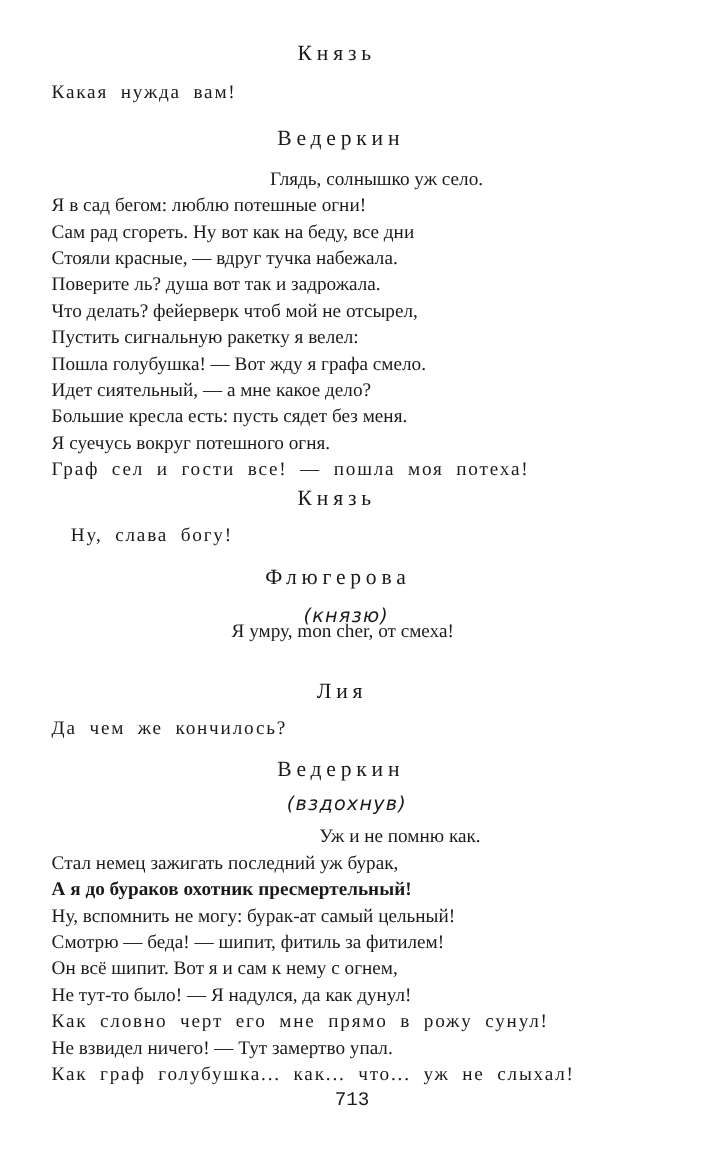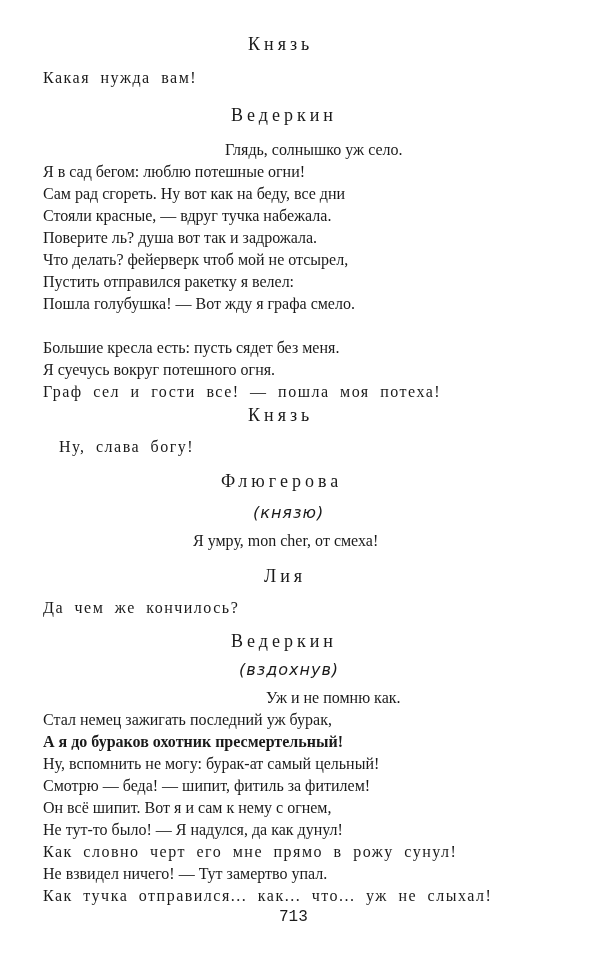--- a/index.html
+++ b/index.html
@@ -26,42 +26,43 @@
   <div class="ln speaker" style="left:248px; top:33px;">Князь</div>
   <div class="ln spaced" style="left:43px; top:67px;">Какая нужда вам!</div>
   <div class="ln speaker" style="left:231px; top:104px;">Ведеркин</div>
 
   <div class="ln" style="left:225px; top:139px;">Глядь, солнышко уж село.</div>
   <div class="ln" style="left:43px; top:161px;">Я в сад бегом: люблю потешные огни!</div>
   <div class="ln" style="left:43px; top:183px;">Сам рад сгореть. Ну вот как на беду, все дни</div>
   <div class="ln" style="left:43px; top:205px;">Стояли красные, — вдруг тучка набежала.</div>
   <div class="ln" style="left:43px; top:227px;">Поверите ль? душа вот так и задрожала.</div>
   <div class="ln" style="left:43px; top:249px;">Что делать? фейерверк чтоб мой не отсырел,</div>
-  <div class="ln" style="left:43px; top:271px;">Пустить отправился ракетку я велел:</div>
+  <div class="ln" style="left:43px; top:271px;">Пустить сигнальную ракетку я велел:</div>
   <div class="ln" style="left:43px; top:293px;">Пошла голубушка! — Вот жду я графа смело.</div>
+  <div class="ln" style="left:43px; top:315px;">Идет сиятельный, — а мне какое дело?</div>
   <div class="ln" style="left:43px; top:337px;">Большие кресла есть: пусть сядет без меня.</div>
   <div class="ln" style="left:43px; top:359px;">Я суечусь вокруг потешного огня.</div>
   <div class="ln spaced" style="left:43px; top:381px;">Граф сел и гости все! — пошла моя потеха!</div>
 
   <div class="ln speaker" style="left:248px; top:404px;">Князь</div>
   <div class="ln spaced" style="left:59px; top:436px;">Ну, слава богу!</div>
   <div class="ln speaker" style="left:221px; top:470px;">Флюгерова</div>
   <div class="ln stage" style="left:253px; top:502px;">(князю)</div>
-  <div class="ln" style="left:193px; top:530px;text-align:right;">Я умру, mon cher, от смеха!</div>
+  <div class="ln" style="left:193px; top:516px;text-align:right;">Я умру, mon cher, от смеха!</div>
 
   <div class="ln speaker" style="left:264px; top:565px;">Лия</div>
   <div class="ln spaced" style="left:43px; top:597px;">Да чем же кончилось?</div>
   <div class="ln speaker" style="left:231px; top:630px;">Ведеркин</div>
   <div class="ln stage" style="left:239px; top:659px;">(вздохнув)</div>
 
   <div class="ln" style="left:266px; top:687px;">Уж и не помню как.</div>
   <div class="ln" style="left:43px; top:709px;">Стал немец зажигать последний уж бурак,</div>
   <div class="ln" style="left:43px; top:731px;font-weight:bold;">А я до бураков охотник пресмертельный!</div>
   <div class="ln" style="left:43px; top:753px;">Ну, вспомнить не могу: бурак-ат самый цельный!</div>
   <div class="ln" style="left:43px; top:775px;">Смотрю — беда! — шипит, фитиль за фитилем!</div>
   <div class="ln" style="left:43px; top:797px;">Он всё шипит. Вот я и сам к нему с огнем,</div>
   <div class="ln" style="left:43px; top:819px;">Не тут-то было! — Я надулся, да как дунул!</div>
   <div class="ln spaced" style="left:43px; top:841px;">Как словно черт его мне прямо в рожу сунул!</div>
   <div class="ln" style="left:43px; top:863px;">Не взвидел ничего! — Тут замертво упал.</div>
-  <div class="ln spaced" style="left:43px; top:885px;">Как тучка отправился... как... что... уж не слыхал!</div>
+  <div class="ln spaced" style="left:43px; top:885px;">Как граф голубушка... как... что... уж не слыхал!</div>
 
   <div class="ln pagenum" style="left:279px; top:906px;font-family:Liberation Mono, monospace;">713</div>
 </div>
 
 </body></html>

